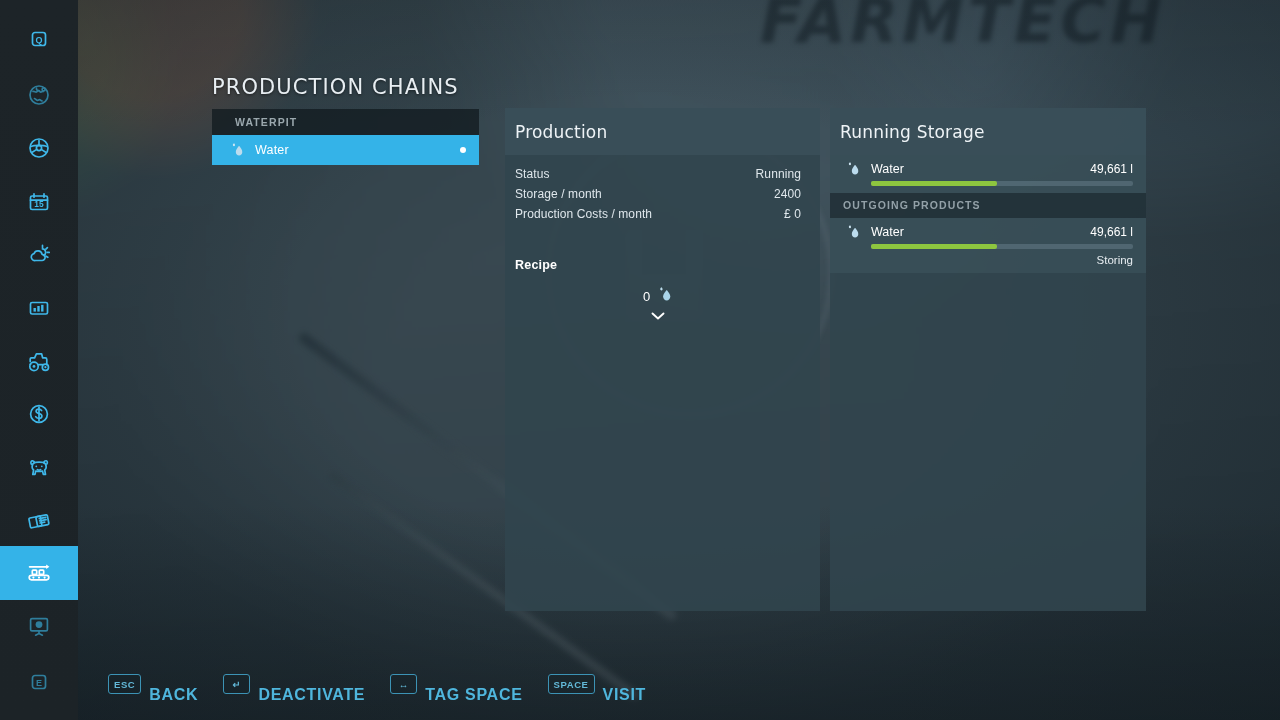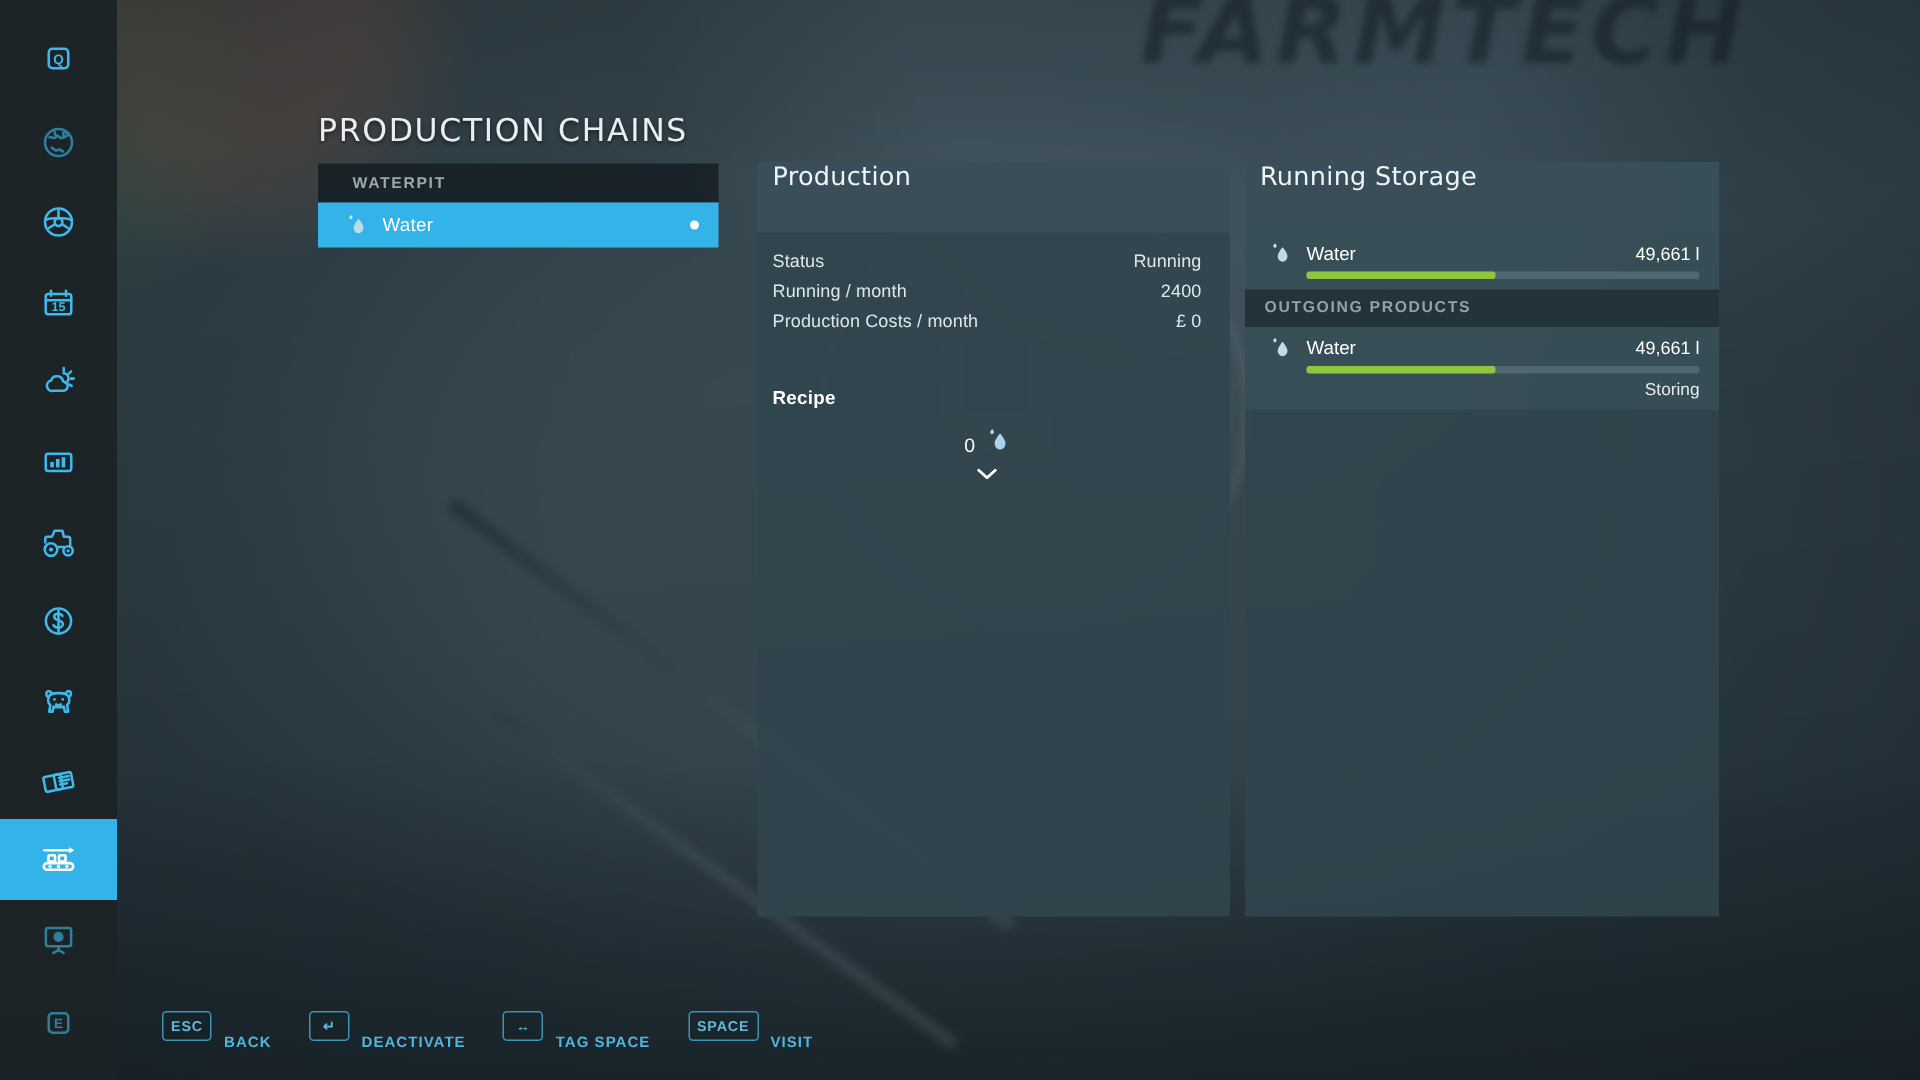--- a/index.html
+++ b/index.html
@@ -120,21 +120,21 @@
   .list-row .rowlabel { font-size:12.5px; margin-left:8px; letter-spacing:.2px; }
   .list-row .rowdot {
     position:absolute; right:13px; top:50%; margin-top:-3px;
     width:6px; height:6px; border-radius:50%; background:#ffffff;
   }
 
   
   .panel { position:absolute; z-index:6; background:rgba(49,69,78,.90); }
   .panel-head {
     height:47px; background:rgba(57,79,89,.92);
-    display:flex; padding-left:10px;
+    display:flex; align-items:center; padding-left:10px;
   }
   .panel-title {
     font-size:17px; color:#eef3f6; font-weight:400; letter-spacing:.2px;
     font-family:"DejaVu Sans", sans-serif;
   }
   #panel-production { left:505px; top:108px; width:315px; height:503px; }
   #panel-storage    { left:830px; top:108px; width:316px; height:503px; }
 
   
   .prod-body { padding:12px 19px 0 10px; }
@@ -183,21 +183,21 @@
   }
   .help-item { display:flex; align-items:center; gap:8px;text-align:center; }
   .keycap {
     min-width:27px; height:20px; padding:0 5px;
     border:1.3px solid #3c93b5; border-radius:3px;
     display:flex; align-items:center; justify-content:center;
     color:#63b9d8; font-size:9.5px; font-weight:700; letter-spacing:.6px;
     background:rgba(20,34,41,.35);
   }
   .help-label {
-    color:#4fb6dd; font-size:10px; font-weight:700; letter-spacing:.7px;margin-top:22px;
+    color:#4fb6dd; font-size:16px; font-weight:700; letter-spacing:.7px;margin-top:22px;
   }
 </style>
 </head>
 <body>
 
 <div id="bg">
   <div class="layer"></div>
   <div class="farmtech">FARMTECH</div>
   <div class="ring"></div>
   <div class="glyph"></div>
@@ -361,21 +361,21 @@
   <div class="panel-head">
     <span class="panel-title">Production</span>
   </div>
   <div class="prod-body">
     <div id="prod-stats">
         <div class="kv">
           <span class="k">Status</span>
           <span class="v">Running</span>
         </div>
         <div class="kv">
-          <span class="k">Running / month</span>
+          <span class="k">Storage / month</span>
           <span class="v">2400</span>
         </div>
         <div class="kv">
           <span class="k">Production Costs / month</span>
           <span class="v">£ 0</span>
         </div>
       </div>
     <div class="recipe-label">Recipe</div>
     <div class="recipe-box">
       <div class="recipe-line">

